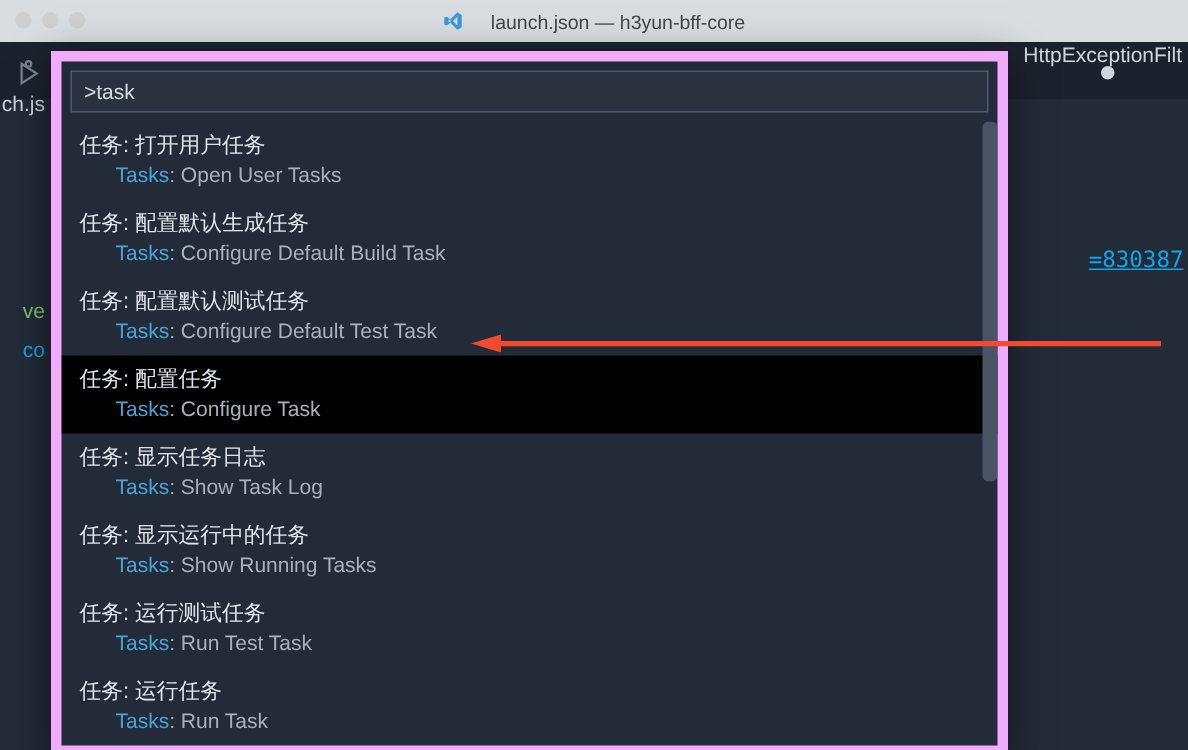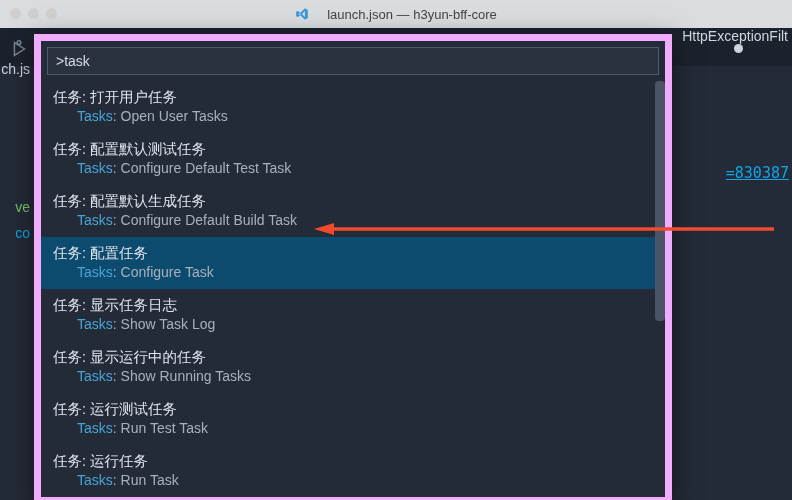--- a/index.html
+++ b/index.html
@@ -25,21 +25,21 @@
 
   .qp-container { position: absolute; left: 34px; top: 34px; width: 638px; background: #232b38; box-shadow: 0 6px 24px rgba(0,0,0,0.5); border: 7px solid #f0abfc; z-index: 5; }
   .qp-input-wrap { padding: 6px; }
   .qp-input { width: 100%; height: 28px; background: #2a3240; border: 1px solid #4b586e; color: #d6dbe3; padding: 0 8px; font-size: 14px; font-family: inherit; outline: none; }
   .qp-list { max-height: 420px; overflow: hidden; position: relative; }
   .qp-item { padding: 6px 12px 7px 12px; cursor: pointer; }
   .qp-item .primary { color: #dfe4ec; font-size: 14.5px; line-height: 20px; }
   .qp-item .secondary { font-size: 14px; line-height: 19px; margin-left: 24px; }
   .qp-item .secondary .cat { color: #4aa3d6; }
   .qp-item .secondary .rest { color: #a8b0bd; }
-  .qp-item.selected { background: #0c4a6e; }
+  .qp-item.selected { background: #000000; }
   .qp-scroll { position: absolute; right: 0; top: 0; width: 10px; height: 240px; background: #4a5466; border-radius: 4px; }
 
   .tab-right { position: absolute; right: 0; top: 28px; height: 38px; background: #1c222d; display: flex; align-items: center; padding: 0 4px 0 10px; color: #d1d6de; font-size: 14px; flex-direction: column; }
   .tab-right .dot { width:9px; height:9px; border-radius:50%; background:#cfd5df; margin-left:6px;}
 
   .link-frag { position: absolute; right: 3px; top: 164px; color: #0ea5e9; font-size: 15px; text-decoration: underline; font-family: Menlo, Consolas, monospace;}
   .code-bottom { position: absolute; left: 70px; bottom: 8px; font-family: Menlo, Consolas, monospace; font-size: 15px; line-height: 22px; }
   .code-bottom .k { color:#cfd5df;} .code-bottom .s { color:#d39b5b;} .code-bottom .v { color:#4aa3d6;}
 
   .arrow { position: absolute; top: 222px; left: 314px; width: 460px; height: 14px; z-index: 6; pointer-events:none;}
@@ -92,26 +92,26 @@
   <div class="qp-input-wrap">
     <input class="qp-input" type="text" value="&gt;task" style="">
   </div>
   <div class="qp-list" id="qp-list">
     <div class="qp-scroll"></div>
   <div class="qp-item">
         <div class="primary">任务: 打开用户任务</div>
         <div class="secondary"><span class="cat">Tasks</span><span class="rest">: Open User Tasks</span></div>
       </div>
       <div class="qp-item">
+        <div class="primary">任务: 配置默认生成任务</div>
+        <div class="secondary"><span class="cat">Tasks</span><span class="rest">: Configure Default Build Task</span></div>
+      </div>
+      <div class="qp-item">
         <div class="primary">任务: 配置默认测试任务</div>
         <div class="secondary"><span class="cat">Tasks</span><span class="rest">: Configure Default Test Task</span></div>
-      </div>
-      <div class="qp-item">
-        <div class="primary">任务: 配置默认生成任务</div>
-        <div class="secondary"><span class="cat">Tasks</span><span class="rest">: Configure Default Build Task</span></div>
       </div>
       <div class="qp-item selected">
         <div class="primary">任务: 配置任务</div>
         <div class="secondary"><span class="cat">Tasks</span><span class="rest">: Configure Task</span></div>
       </div>
       <div class="qp-item">
         <div class="primary">任务: 显示任务日志</div>
         <div class="secondary"><span class="cat">Tasks</span><span class="rest">: Show Task Log</span></div>
       </div>
       <div class="qp-item">

